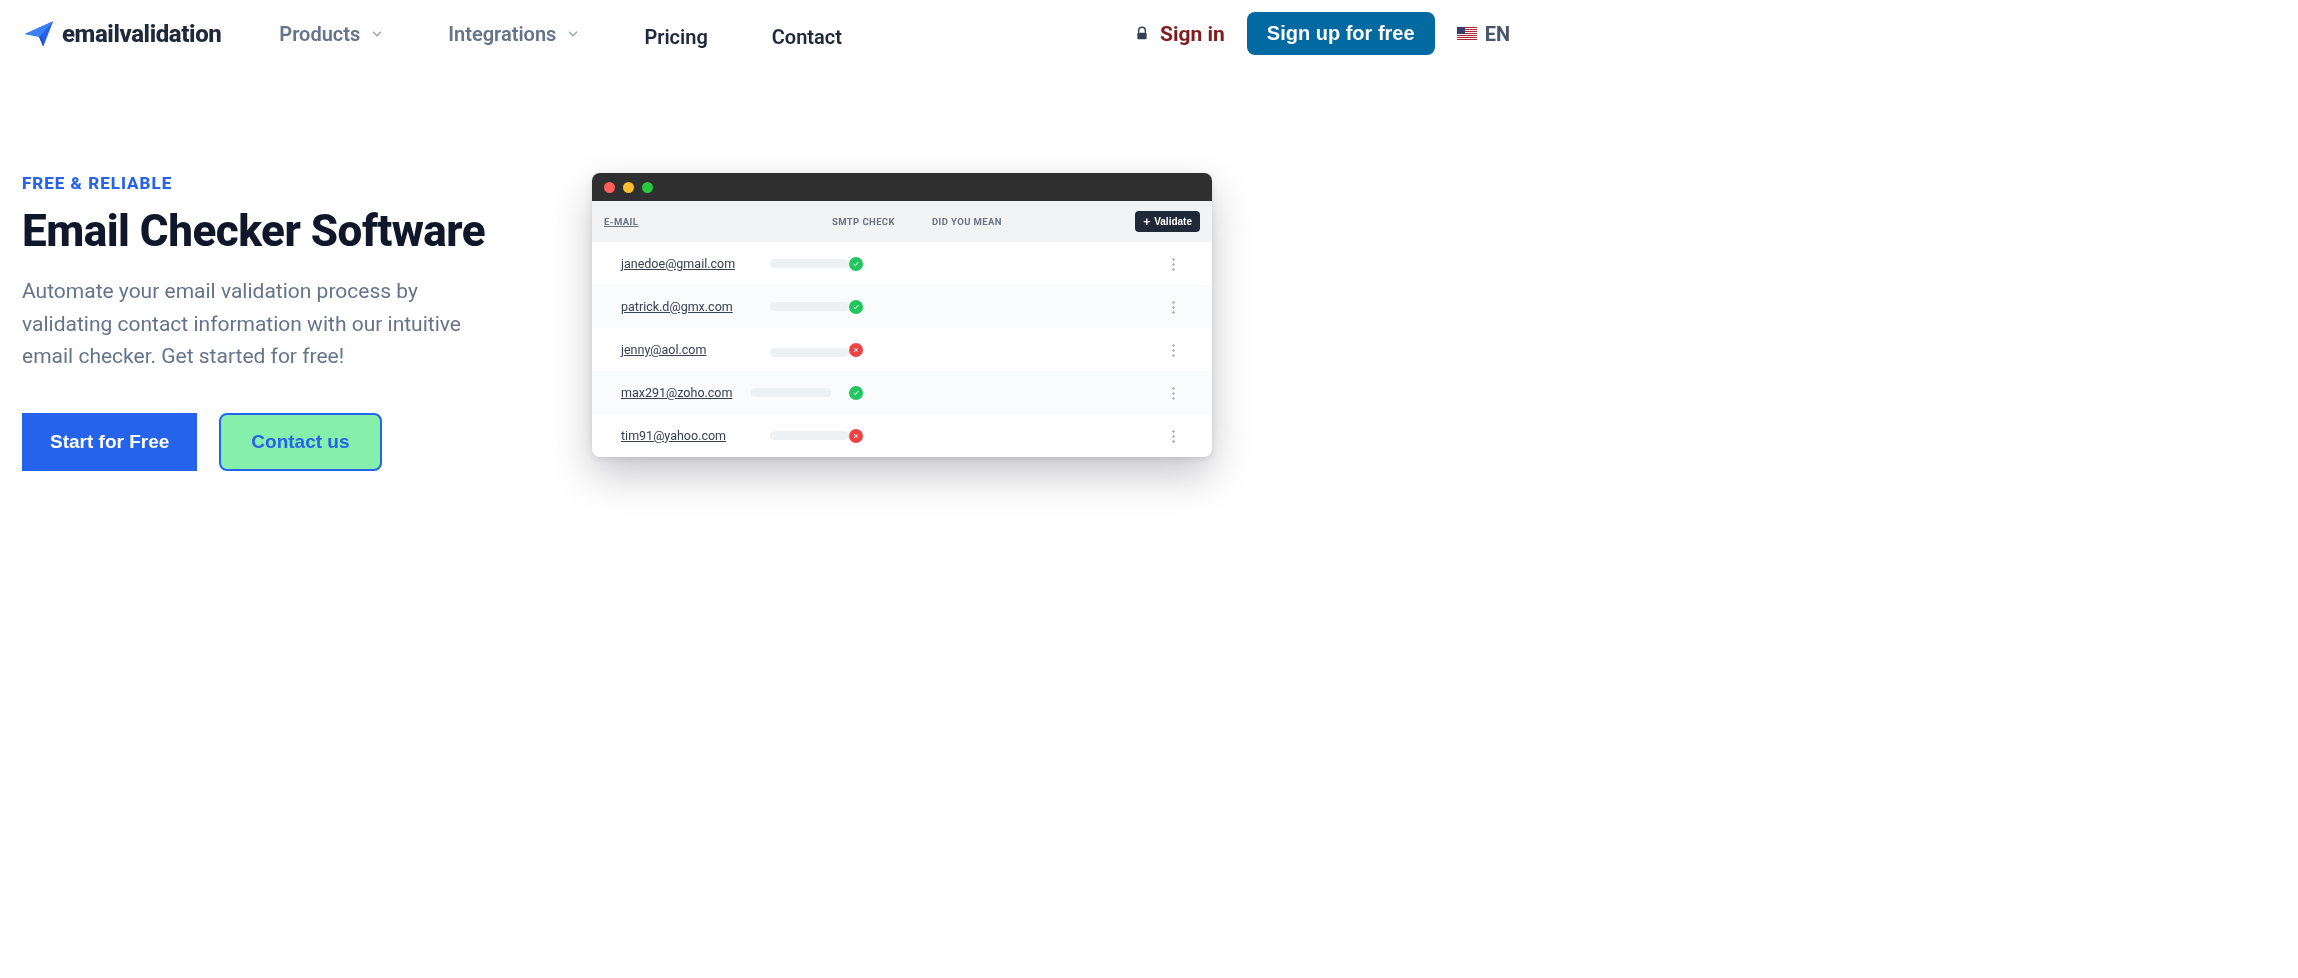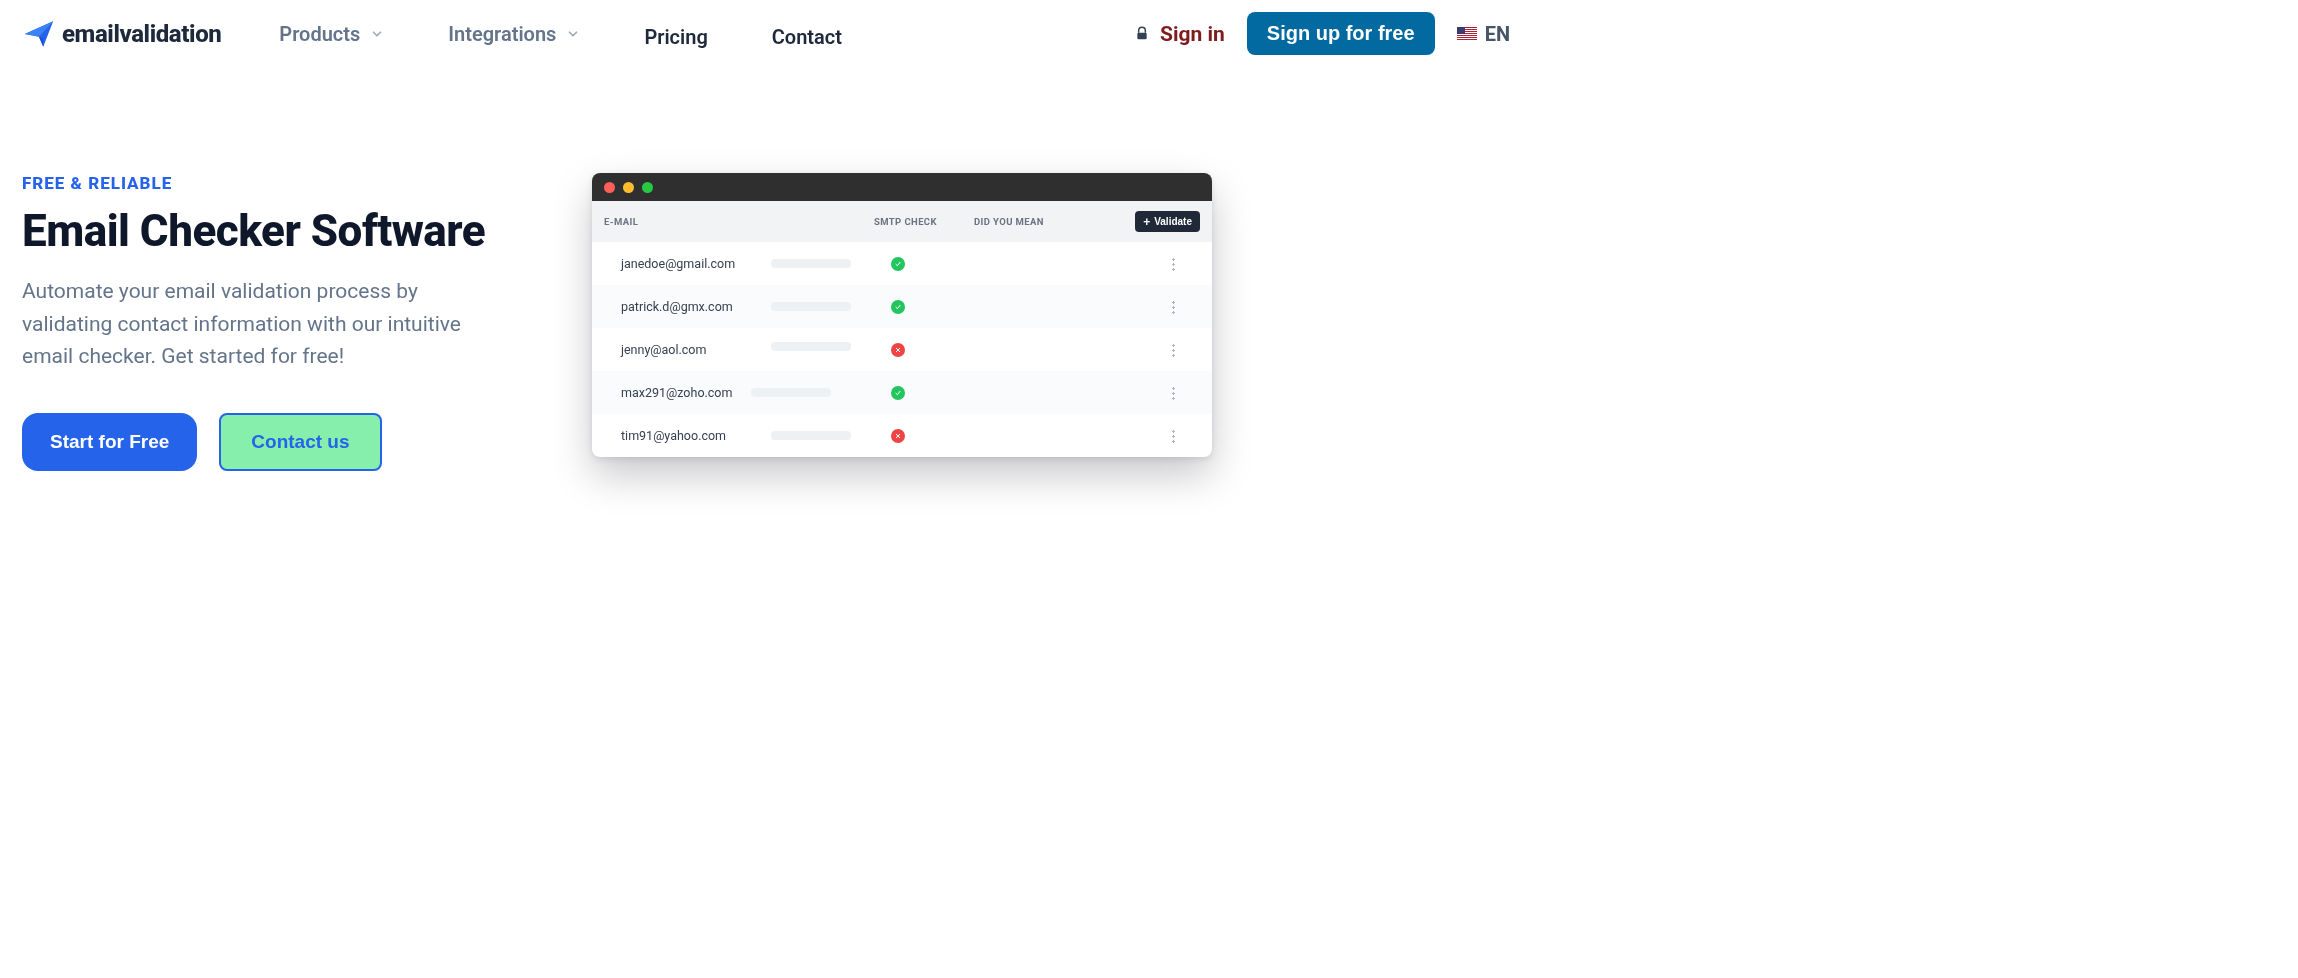--- a/index.html
+++ b/index.html
@@ -22,31 +22,31 @@
 .flag { width: 20px; height: 13px; background: linear-gradient(#b22234 0 7.7%, #fff 7.7% 15.4%, #b22234 15.4% 23%, #fff 23% 30.7%, #b22234 30.7% 38.4%, #fff 38.4% 46.1%, #b22234 46.1% 53.8%, #fff 53.8% 61.5%, #b22234 61.5% 69.2%, #fff 69.2% 76.9%, #b22234 76.9% 84.6%, #fff 84.6% 92.3%, #b22234 92.3% 100%); position: relative; }
 .flag::before { content: ""; position: absolute; left: 0; top: 0; width: 40%; height: 54%; background: #3c3b6e; }
 
 
 .hero { display: flex; padding: 118px 22px 0 22px; gap: 50px; align-items: flex-start; }
 .hero-left { flex: 0 0 520px; }
 .kicker { color: #2563eb; font-weight: 800; letter-spacing: 1px; font-size: 17px; margin-bottom: 12px; }
 .h1 { font-size: 44px; font-weight: 800; letter-spacing: -0.5px; margin-bottom: 18px; color: #0f172a; }
 .lead { font-size: 21px; line-height: 1.55; color: #64748b; margin-bottom: 40px; max-width: 480px; }
 .cta-row { display: flex; gap: 22px; }
-.btn-primary { background: #2563eb; color: #fff; border: none; border-radius: 16px; padding: 18px 28px; font-size: 19px; font-weight: 800; cursor: pointer; }
+.btn-primary { background: #2563eb; color: #fff; border: none; border-radius: 0; padding: 18px 28px; font-size: 19px; font-weight: 800; cursor: pointer; }
 .btn-outline { background: #86efac; color: #2563eb; border: 2px solid #2563eb; border-radius: 8px; padding: 16px 30px; font-size: 19px; font-weight: 800; cursor: pointer; }
 
 
 .mock-wrap { flex: 1; display: flex; justify-content: flex-start; }
 .mock { width: 620px; border-radius: 8px; overflow: hidden; box-shadow: 0 18px 40px rgba(2,6,23,.22), 0 2px 6px rgba(2,6,23,.1); background: #fff; }
 .mock-title { background: #2f2f2f; height: 28px; display: flex; align-items: center; gap: 8px; padding-left: 12px; }
 .dot { width: 11px; height: 11px; border-radius: 50%; }
 .dot.r { background: #ff5f57; } .dot.y { background: #febc2e; } .dot.g { background: #28c840; }
 .thead { background: #f1f3f5; display: flex; align-items: center; padding: 10px 12px; font-size: 9.5px; font-weight: 700; letter-spacing: .4px; color: #6b7280; }
-.col-email  { width: 270px; }
+.col-email  { width: 228px; text-decoration: underline; }
 .col-smtp   { width: 100px; }
 .col-mean   { flex: 1; }
 .validate-btn { background: #1f2937; color: #fff; border: none; border-radius: 4px; font-size: 10px; font-weight: 700; padding: 5px 8px; display: flex; align-items: center; gap: 4px; cursor: pointer; }
 .validate-btn .plus { font-size: 12px; line-height: 10px; }
 .trow { display: flex; align-items: center; padding: 14px 29px; font-size: 12.5px; color: #374151; }
 .trow:nth-child(even) { background: #fafbfc; }
 .trow .skel { height: 9px; border-radius: 4px; background: #eef1f4; }
 .sk1 { width: 80px; }
 .sk2 { width: 150px; }
 .badge { width: 14px; height: 14px; border-radius: 50%; display: flex; align-items: center; justify-content: center; }
@@ -169,21 +169,21 @@
                     <path d="M5 12l5 5 9-11"></path>
                   </svg>
                 </span>
               </div>
               <div class="col-mean"><span class="skel sk2"></span></div>
               <div class="col-menu">
                 <span class="row-menu"></span>
               </div>
             </div>
             <div class="trow">
-              <div class="col-email" style="display:flex;align-items:flex-start;gap:20px">
+              <div class="col-email" style="display:flex;align-items:flex-end;gap:20px">
                 <span style="width:130px">jenny@aol.com</span>
                 <span class="skel sk1"></span>
               </div>
               <div class="col-smtp">
                 <span class="badge bad">
                   <svg viewBox="0 0 24 24">
                     <path d="M6 6l12 12M18 6L6 18"></path>
                   </svg>
                 </span>
               </div>

